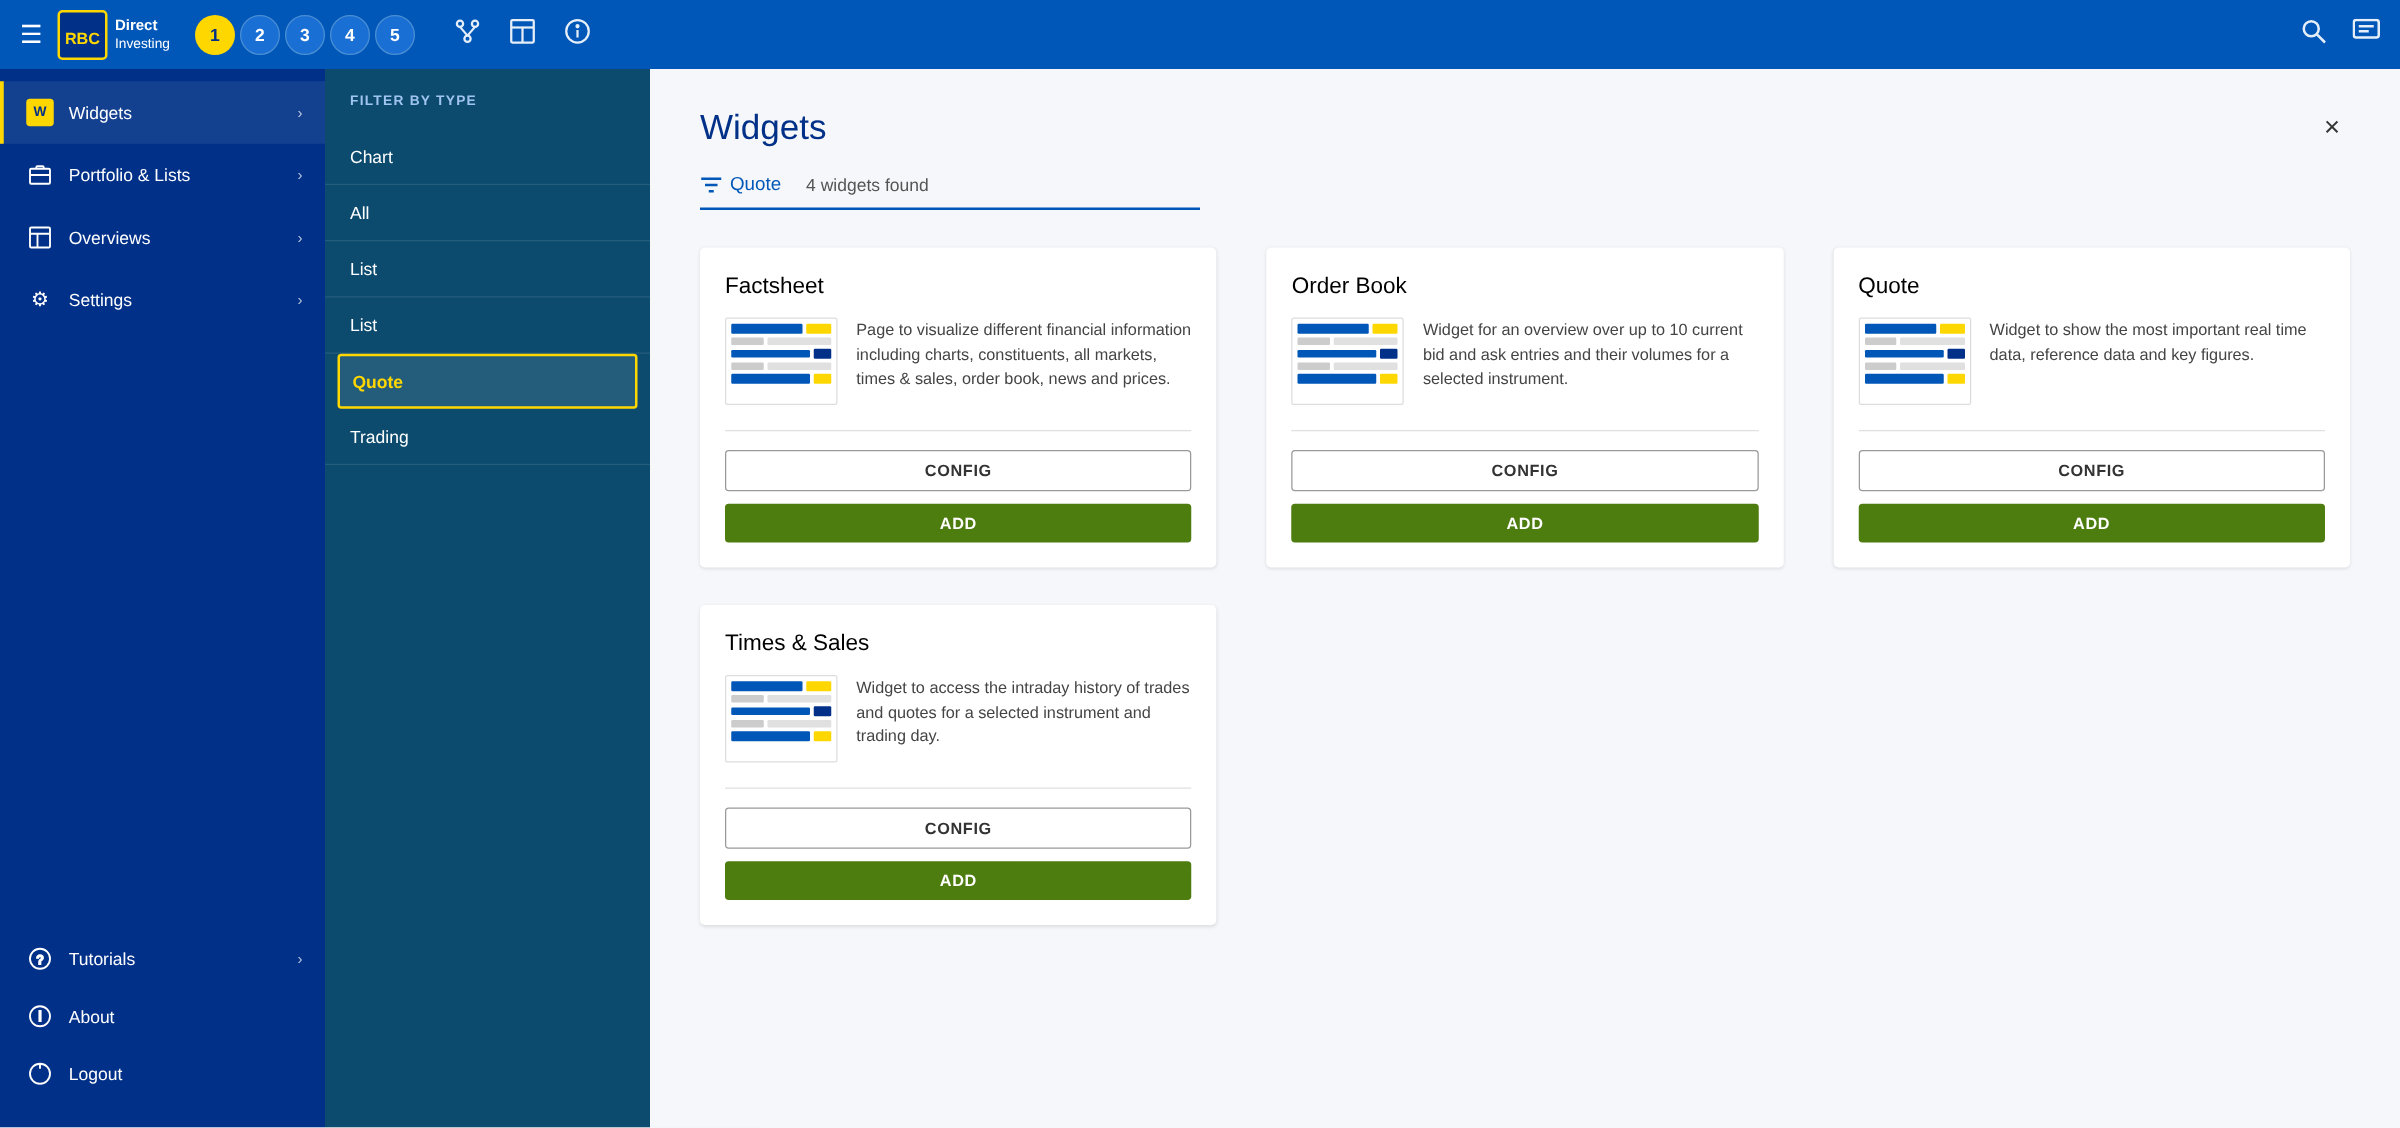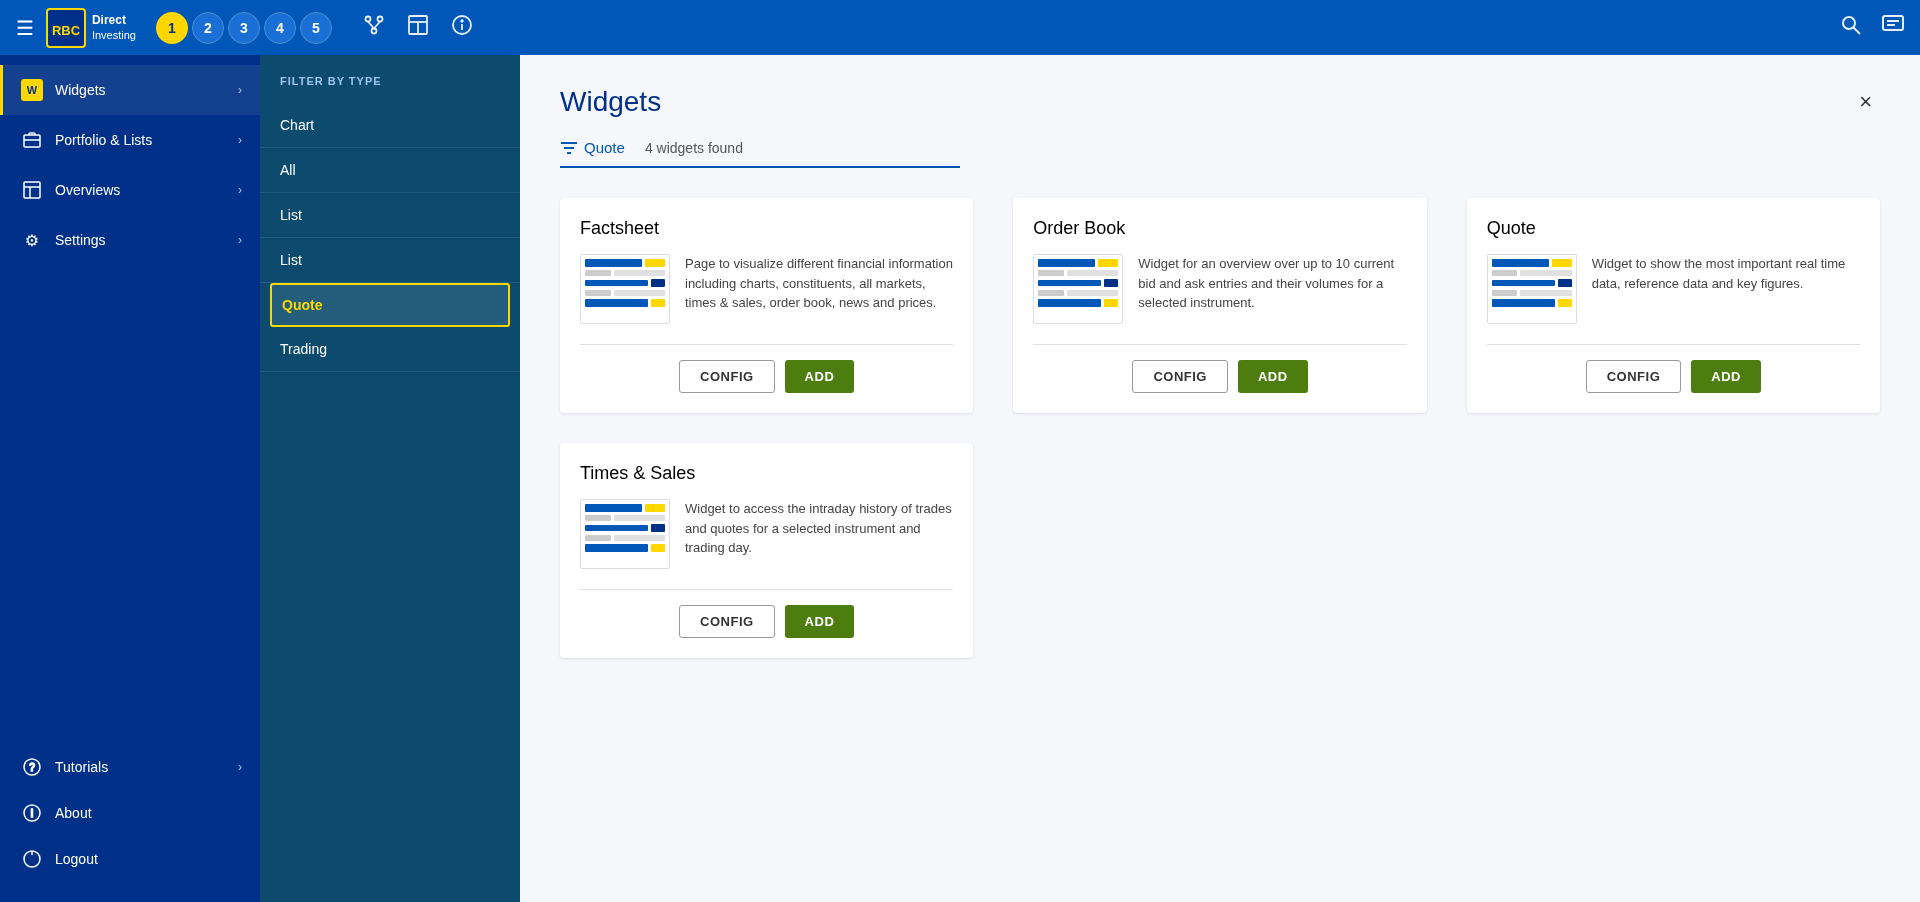--- a/index.html
+++ b/index.html
@@ -275,20 +275,21 @@
     }
     .widget-divider {
       border: none;
       border-top: 1px solid #e0e0e0;
       margin-bottom: 15px;
     }
     .widget-actions {
       display: flex;
       gap: 10px;
       justify-content: center;
+      flex-direction: column;
     }
     .btn-config {
       background: white;
       border: 1px solid #999;
       color: #333;
       padding: 8px 20px;
       font-size: 13px;
       font-weight: bold;
       cursor: pointer;
       border-radius: 3px;

